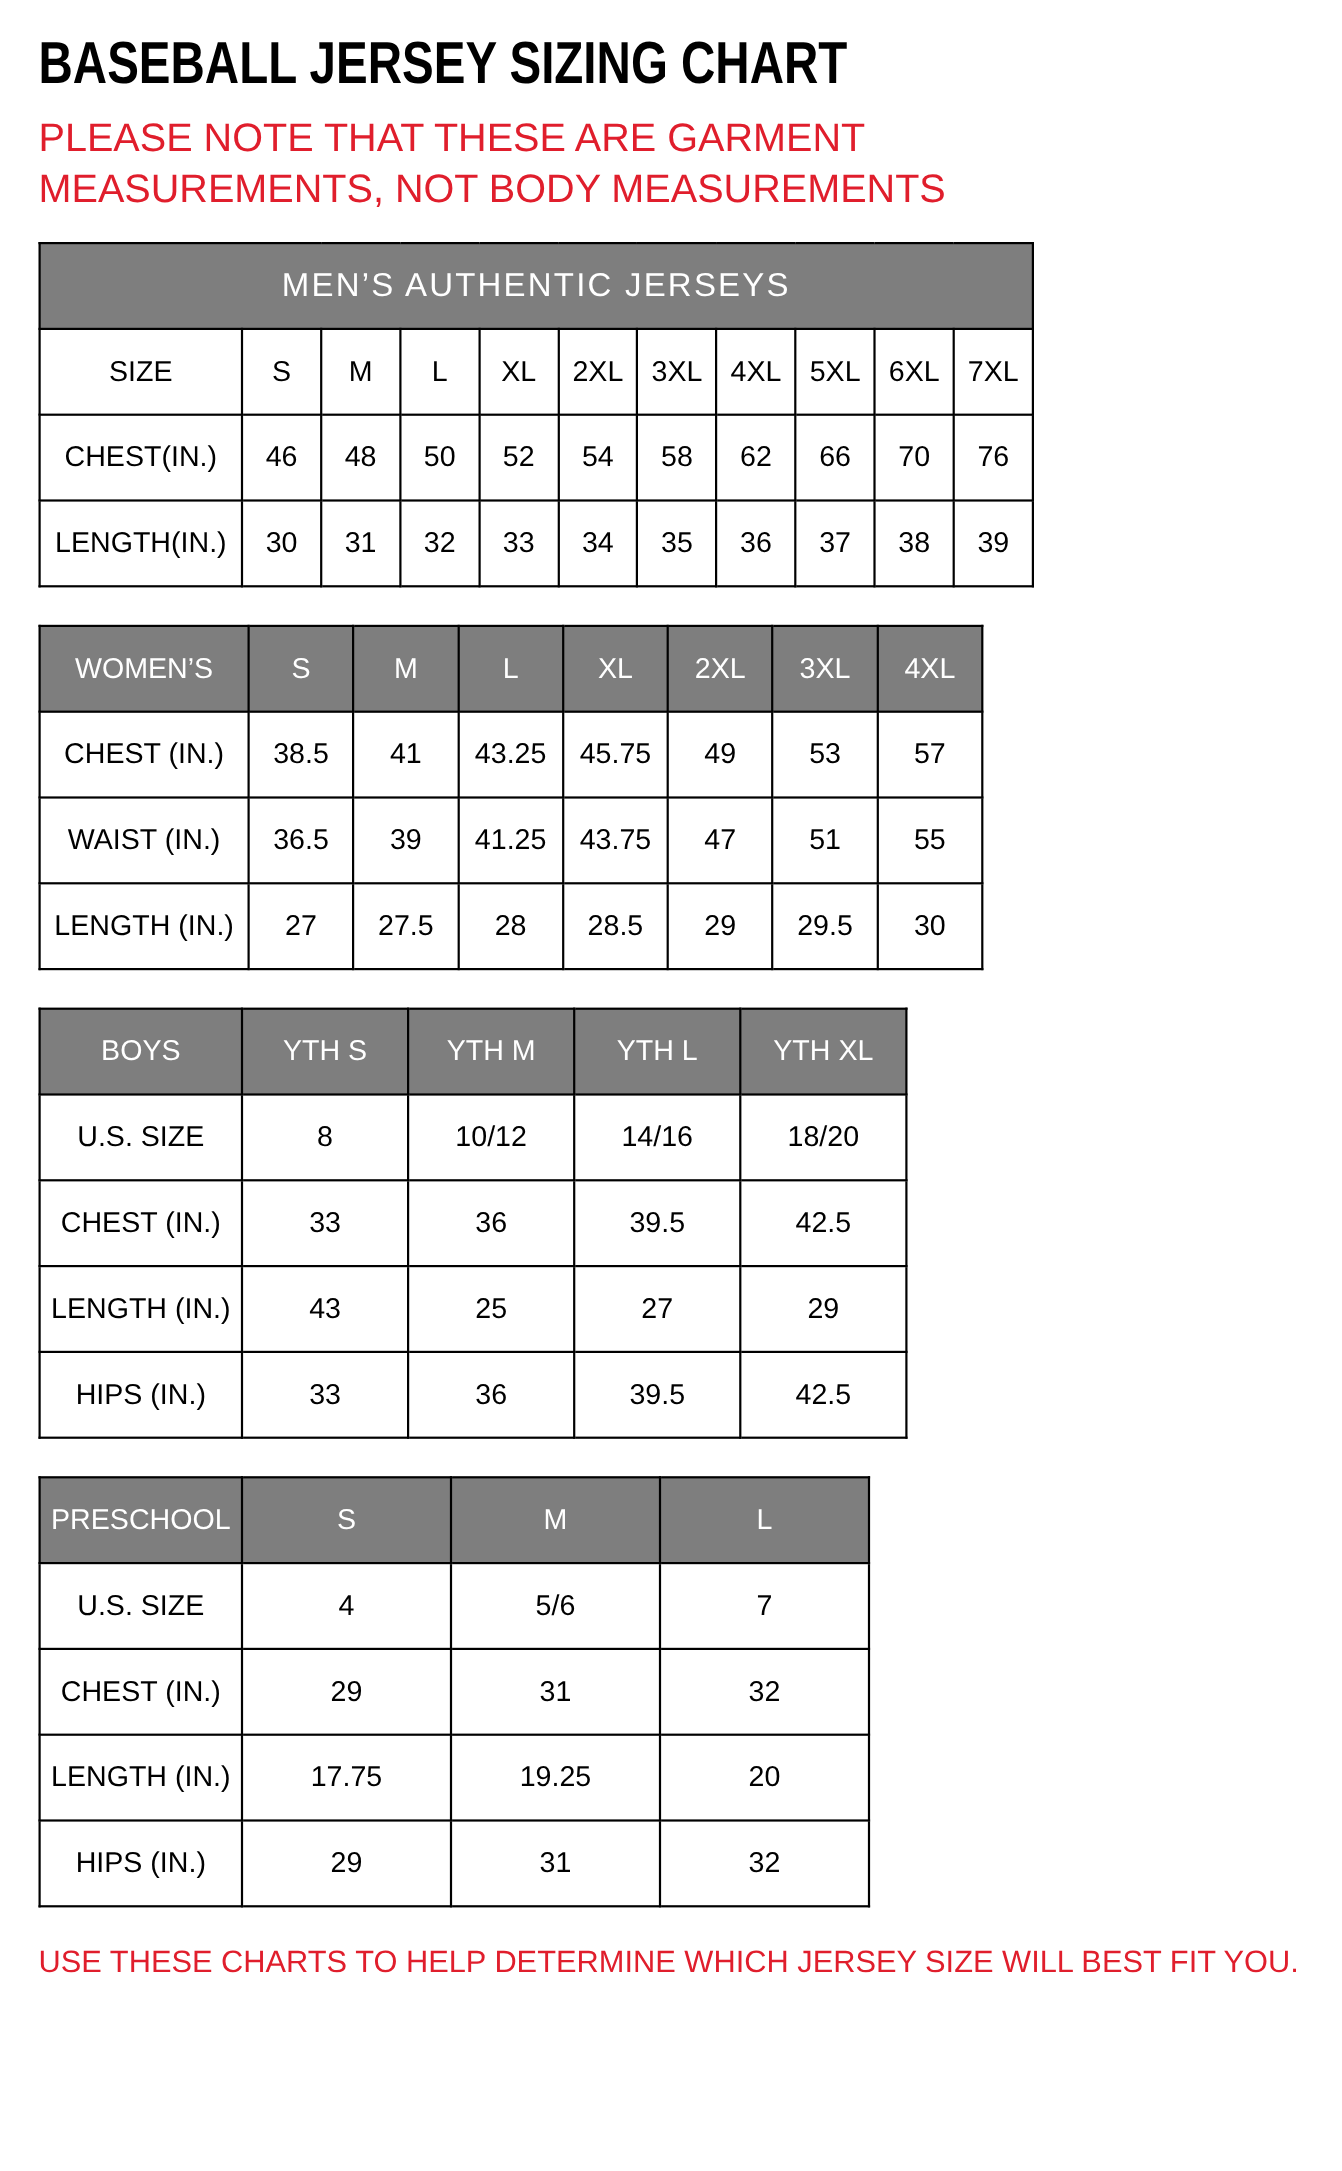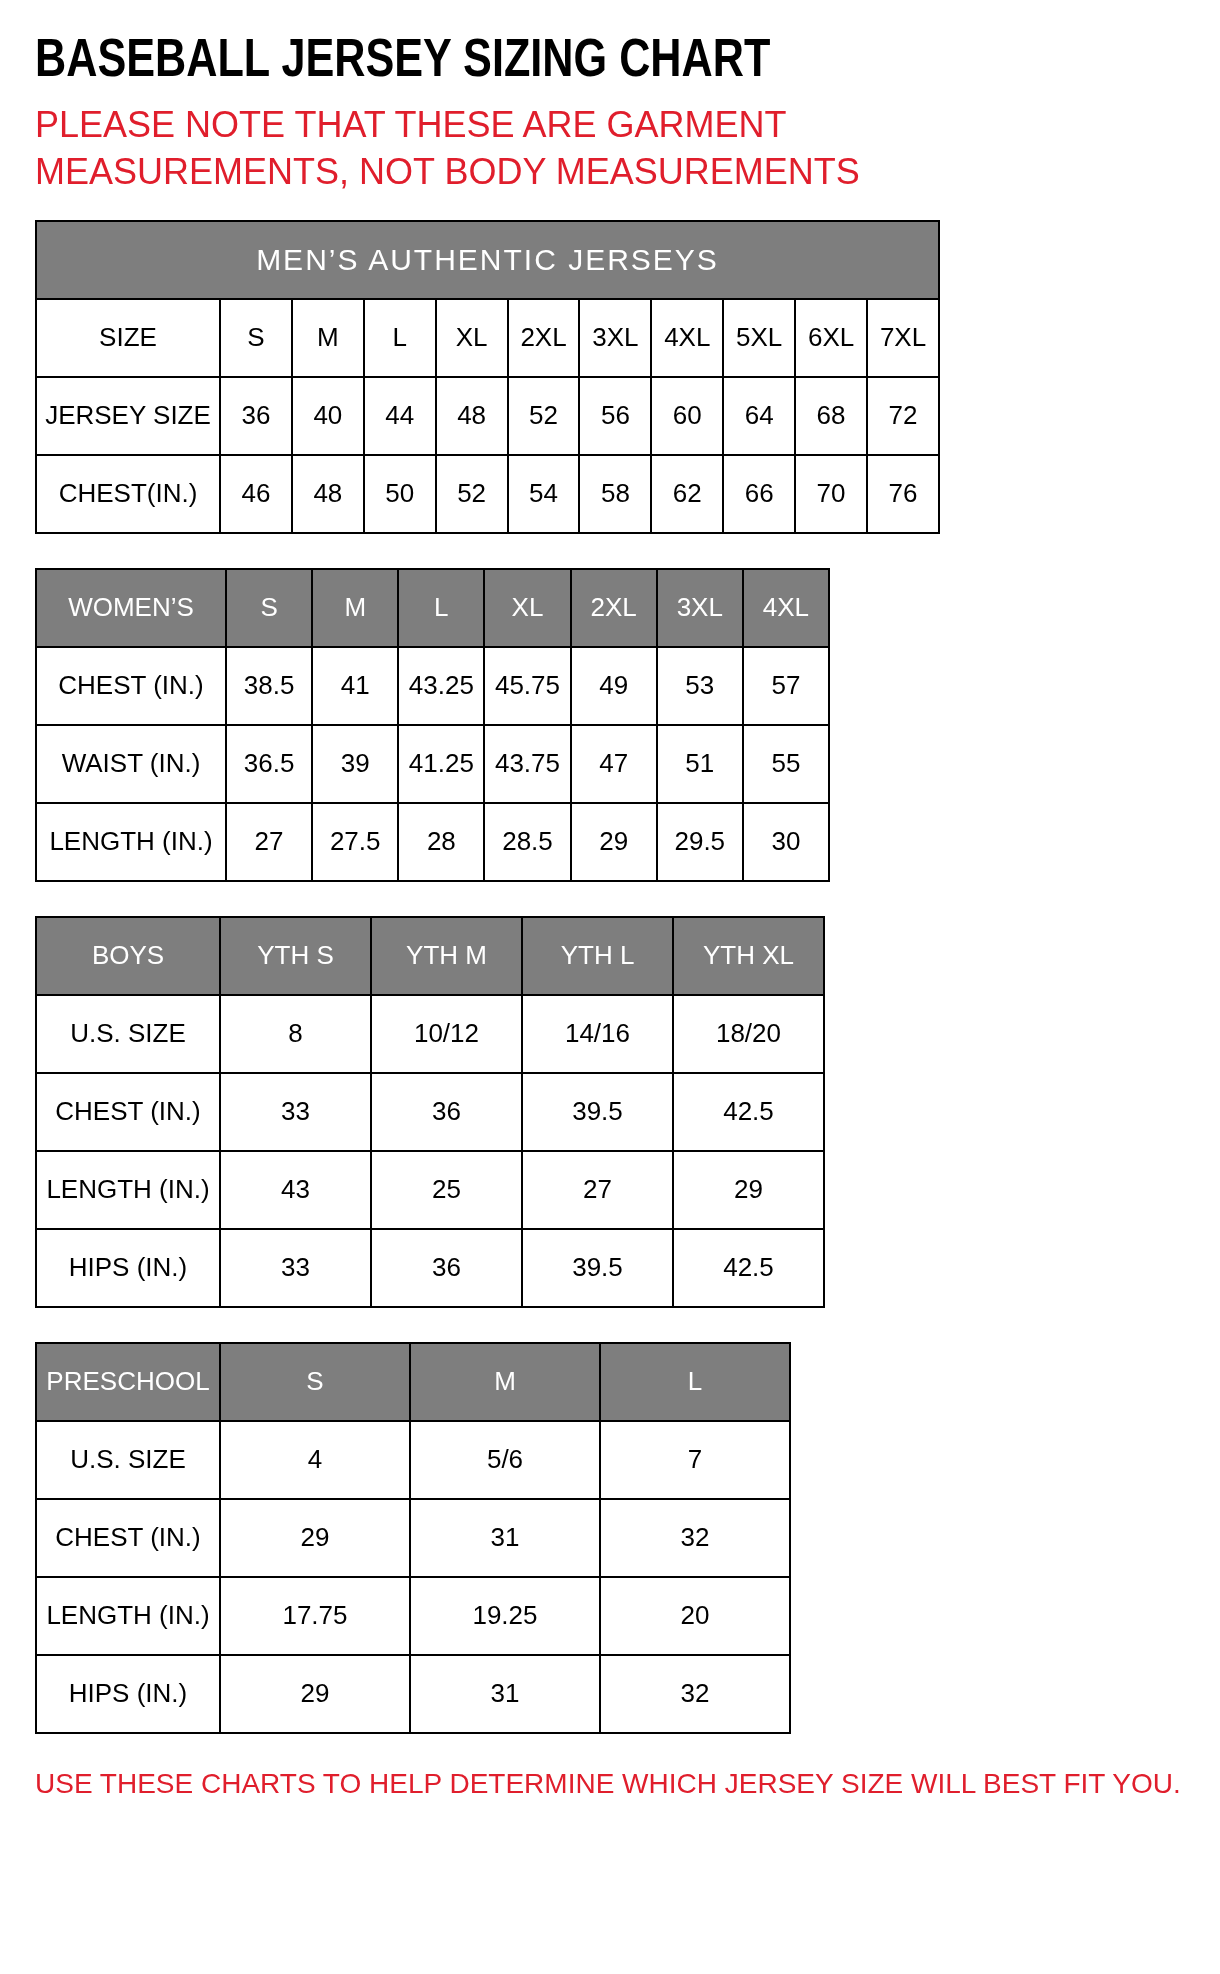--- a/index.html
+++ b/index.html
@@ -49,21 +49,21 @@
     vertical-align: middle;
     font-size: 26px;
     font-weight: 400;
     line-height: 1.25;
     padding: 2px 6px;
     background: #ffffff;
     color: var(--text);
   }
   col.label-col { width: 184px; }
   table.mens      { width: 905px; }
-  table.womens    { width: 795px; margin-top: 10px; }
+  table.womens    { width: 859px; margin-top: 10px; }
   table.womens col.label-col { width: 190px; }
   table.boys      { width: 790px; }
   table.preschool { width: 756px; }
 
   tr.banner-row th {
     background: var(--gray);
     color: #ffffff;
     font-size: 30px;
     letter-spacing: 2px;
   }
@@ -104,45 +104,45 @@
           <th>L</th>
           <th>XL</th>
           <th>2XL</th>
           <th>3XL</th>
           <th>4XL</th>
           <th>5XL</th>
           <th>6XL</th>
           <th>7XL</th>
         </tr>
         <tr class="data-row">
-          <th class="row-label">JERSEY SIZE</th>
-          <td>36</td>
-          <td>40</td>
-          <td>44</td>
-          <td>48</td>
-          <td>52</td>
-          <td>56</td>
-          <td>60</td>
-          <td>64</td>
-          <td>68</td>
-          <td>72</td>
-        </tr>
-        <tr class="data-row">
           <th class="row-label">CHEST(IN.)</th>
           <td>46</td>
           <td>48</td>
           <td>50</td>
           <td>52</td>
           <td>54</td>
           <td>58</td>
           <td>62</td>
           <td>66</td>
           <td>70</td>
           <td>76</td>
         </tr>
+        <tr class="data-row">
+          <th class="row-label">LENGTH(IN.)</th>
+          <td>30</td>
+          <td>31</td>
+          <td>32</td>
+          <td>33</td>
+          <td>34</td>
+          <td>35</td>
+          <td>36</td>
+          <td>37</td>
+          <td>38</td>
+          <td>39</td>
+        </tr>
       </tbody>
     </table>
 
   <table class="tbl womens gray-head">
     <colgroup>
         <col class="label-col">
         <col span="7">
       </colgroup>
   <tbody>
         <tr class="header-row">

